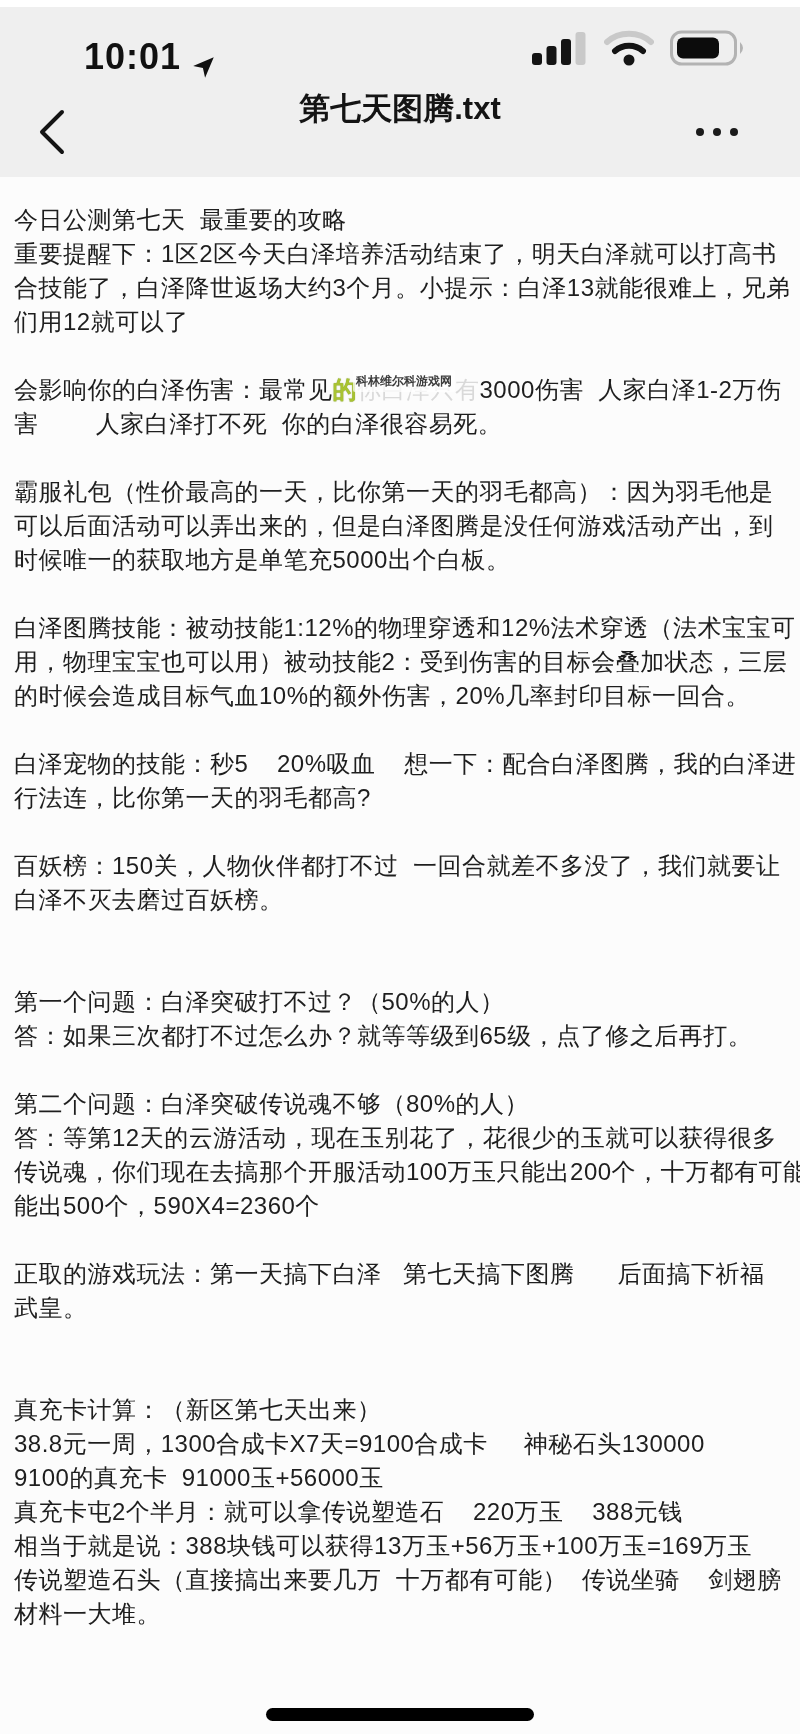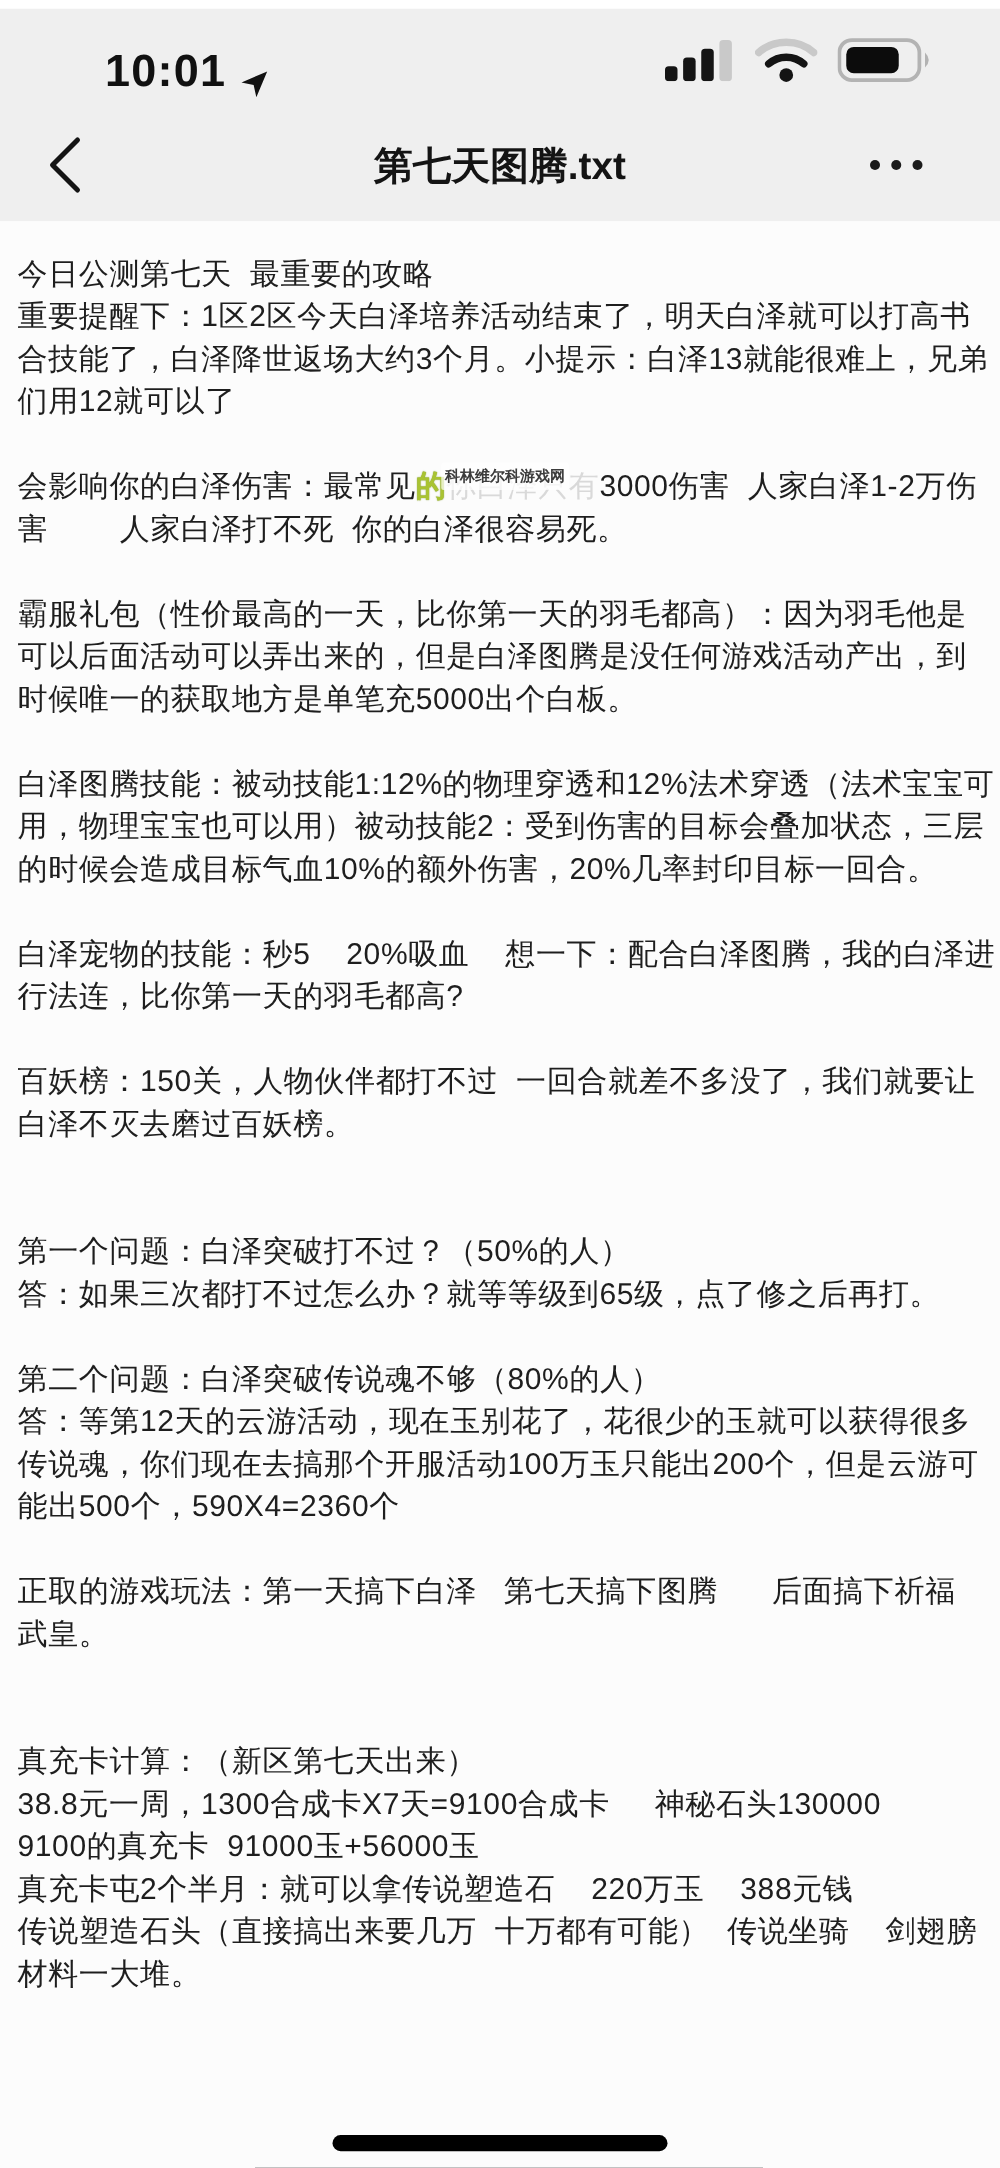--- a/index.html
+++ b/index.html
@@ -26,21 +26,21 @@
     margin-left:84px;
     font-size:36px;font-weight:bold;letter-spacing:1px;color:#111;
   }
   .loc-icon{margin-left:10px;display:inline-flex;transform:translateY(2px);}
   .status-right{
     position:absolute;right:52px;top:0;height:60px;
     display:flex;align-items:center;gap:16px;
   }
   .nav-bar{
     position:absolute;top:88px;left:0;right:0;height:89px;
-    display:flex;align-items:center;
+    display:flex;align-items:flex-start;
   }
   .back-button{
     position:absolute;left:24px;top:14px;width:56px;height:60px;
     display:flex;align-items:center;justify-content:center;cursor:pointer;
   }
   .nav-title{
     flex:1;text-align:center;
     font-size:31px;font-weight:bold;color:#141414;
   }
   .more-button{
@@ -152,29 +152,30 @@
       <div class="line">&nbsp;</div>
       <div class="line">百妖榜：150关，人物伙伴都打不过  一回合就差不多没了，我们就要让</div>
       <div class="line">白泽不灭去磨过百妖榜。</div>
       <div class="line">&nbsp;</div>
       <div class="line">&nbsp;</div>
       <div class="line">第一个问题：白泽突破打不过？（50%的人）</div>
       <div class="line">答：如果三次都打不过怎么办？就等等级到65级，点了修之后再打。</div>
       <div class="line">&nbsp;</div>
       <div class="line">第二个问题：白泽突破传说魂不够（80%的人）</div>
       <div class="line">答：等第12天的云游活动，现在玉别花了，花很少的玉就可以获得很多</div>
-      <div class="line">传说魂，你们现在去搞那个开服活动100万玉只能出200个，但是云游可</div>
+      <div class="line">传说魂，你们现在去搞那个开服活动100万玉只能出200个，十万都有可能</div>
       <div class="line">能出500个，590X4=2360个</div>
       <div class="line">&nbsp;</div>
       <div class="line">正取的游戏玩法：第一天搞下白泽   第七天搞下图腾      后面搞下祈福</div>
       <div class="line">武皇。</div>
       <div class="line">&nbsp;</div>
       <div class="line">&nbsp;</div>
       <div class="line">真充卡计算：（新区第七天出来）</div>
       <div class="line">38.8元一周，1300合成卡X7天=9100合成卡     神秘石头130000</div>
       <div class="line">9100的真充卡  91000玉+56000玉</div>
       <div class="line">真充卡屯2个半月：就可以拿传说塑造石    220万玉    388元钱</div>
+      <div class="line">相当于就是说：388块钱可以获得13万玉+56万玉+100万玉=169万玉</div>
       <div class="line">传说塑造石头（直接搞出来要几万  十万都有可能）  传说坐骑    剑翅膀</div>
       <div class="line">材料一大堆。</div>
     </div>
 
   <div class="home-indicator"></div>
 </div>
 
 </body></html>

